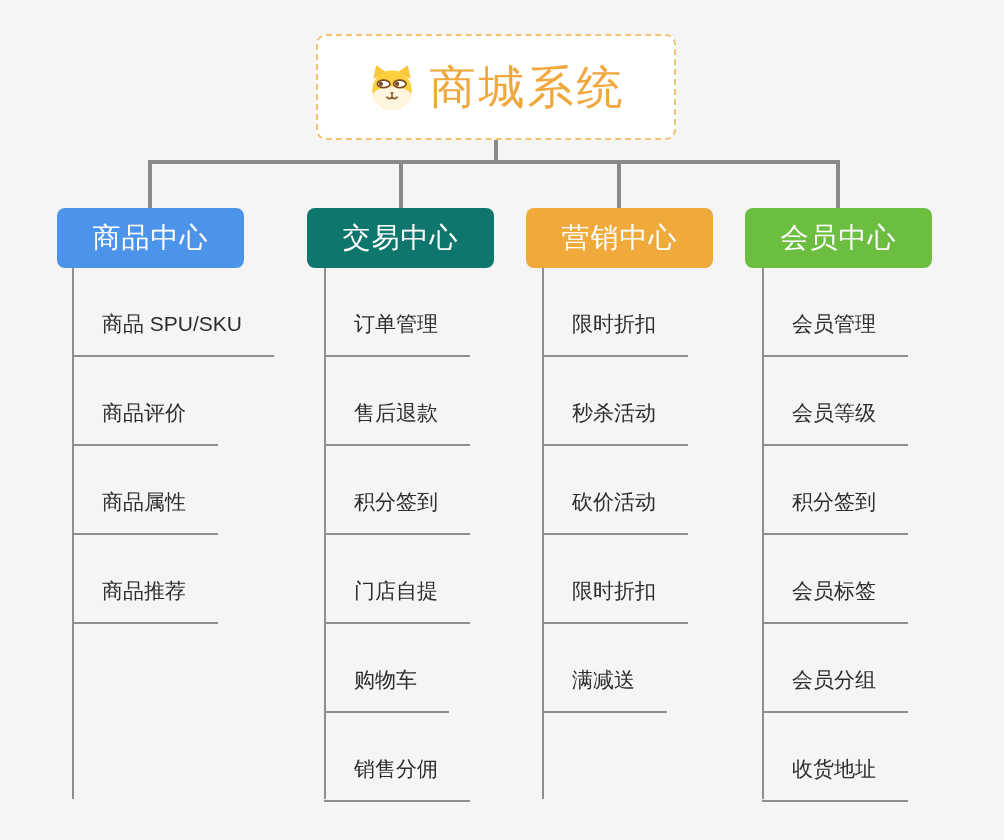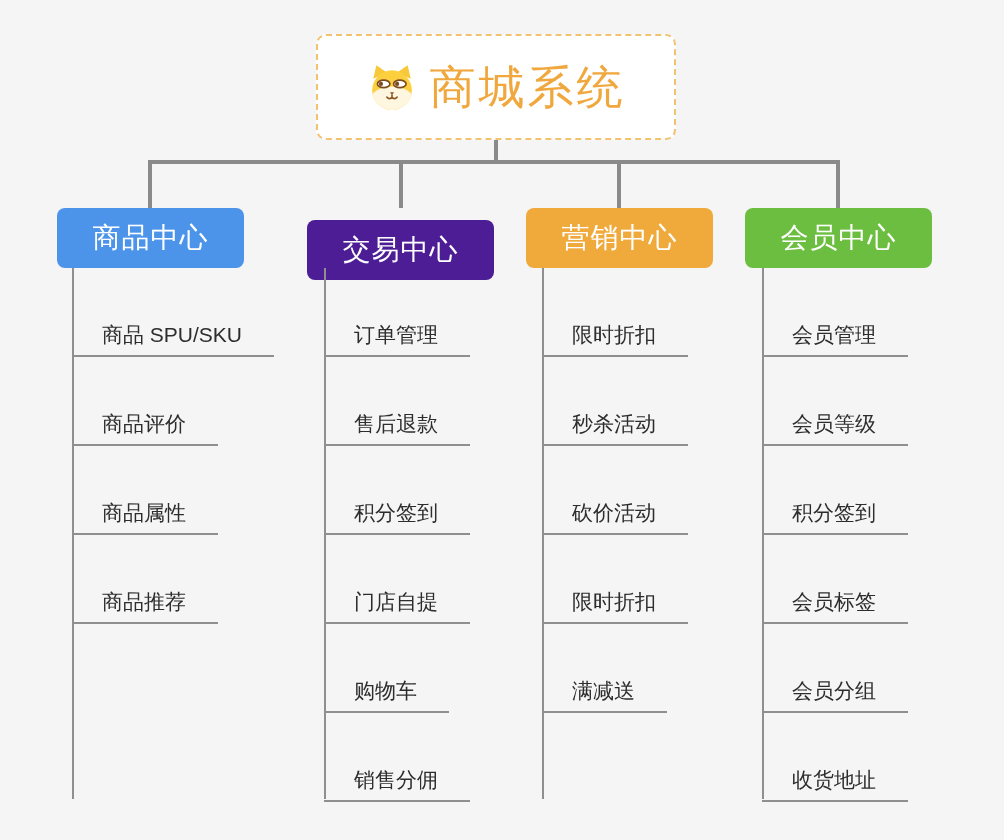--- a/index.html
+++ b/index.html
@@ -42,21 +42,21 @@
   .sub-col { position:absolute; top:268px; }
   .col-1 { left:72px; }  .col-2 { left:324px; }
   .col-3 { left:542px; } .col-4 { left:762px; }
   .spine {
     position:absolute; left:0; top:0; width:2px; height:531px; background:#8F8F8F;
   }
   .sub-item { height:89px; display:flex; align-items:flex-end; }
   .sub-item:first-child { height:86.5px; }
   .sub-label {
     display:inline-block; white-space:nowrap; line-height:1;
-    padding:0 32px 10px 30px;
+    padding:0 32px 21px 30px;
     border-bottom:2px solid #8F8F8F;
     font-size:21px; color:#2D2D2D;
   }
 </style>
 </head>
 <body>
 
 <div class="canvas">
 
   <div class="root-node">
@@ -81,21 +81,21 @@
   </div>
 
   <div class="line stub"></div>
   <div class="line hbar"></div>
   <div class="line drop drop-1"></div>
   <div class="line drop drop-2"></div>
   <div class="line drop drop-3"></div>
   <div class="line drop drop-4"></div>
 
   <div class="branch-box box-1" style="background-color: rgb(75, 148, 233);">商品中心</div>
-  <div class="branch-box box-2" style="background-color: #4c1d95; margin-top: 12px;">交易中心</div>
+  <div class="branch-box box-2" style="background-color: #0f766e;">交易中心</div>
   <div class="branch-box box-3" style="background-color: rgb(239, 170, 59);">营销中心</div>
   <div class="branch-box box-4" style="background-color: rgb(108, 190, 64);">会员中心</div>
 
   <div class="sub-col col-1">
     <div class="spine"></div>
     <div class="sub-item">
         <span class="sub-label">商品 SPU/SKU</span>
       </div>
     <div class="sub-item">
         <span class="sub-label">商品评价</span>

